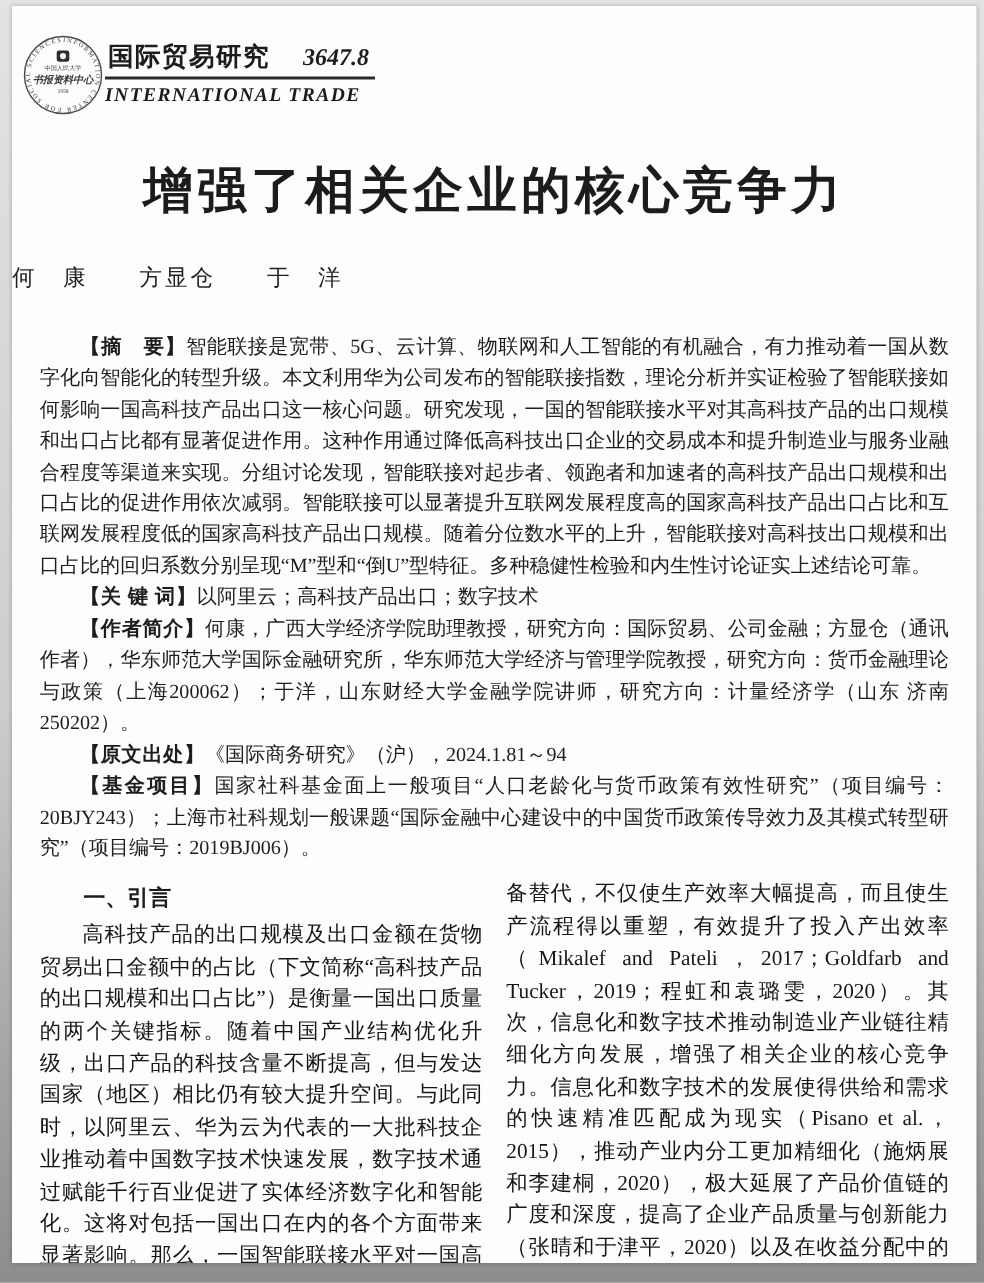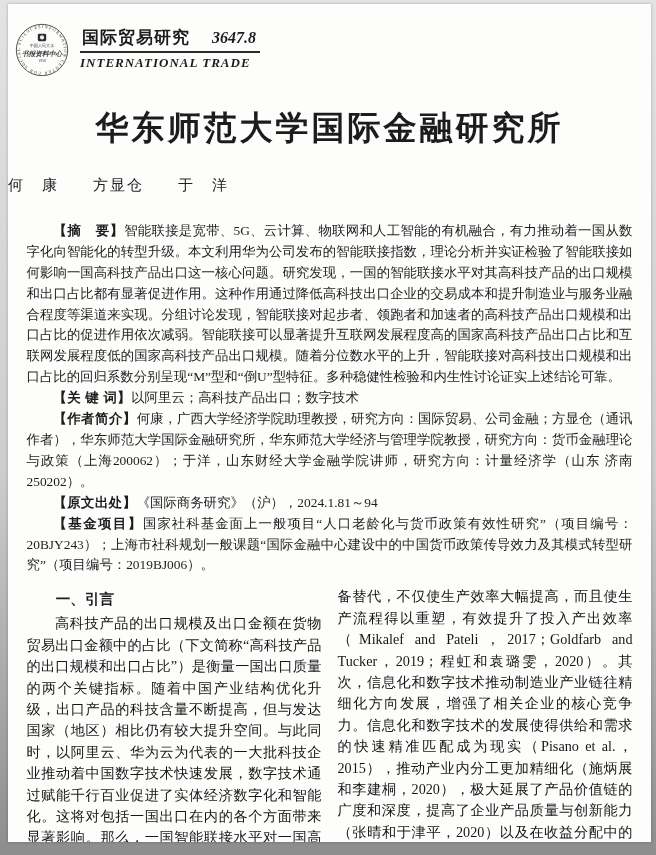--- a/index.html
+++ b/index.html
@@ -14,21 +14,21 @@
   }
   .page{
     position:absolute;top:4px;left:8px;right:5px;bottom:13px;
     background:#fdfdfc;overflow:hidden;
     box-shadow:0 0 3px rgba(0,0,0,.25);
     color:#1c1c1c;
   }
   
   .masthead{display:flex;align-items:flex-start;margin:16px 0 0 6px;}
   .seal{width:56px;height:56px;flex:0 0 56px;margin-top:2px;}
-  .mast-text{margin-left:10px;padding-top:6px;}
+  .mast-text{padding-top:6px;}
   .mast-top{
     display:flex;align-items:baseline;gap:22px;
     border-bottom:2px solid #2a2a2a;padding:0 4px 2px 2px;min-width:168px;
   }
   .jname{
     font-family:"Liberation Sans","DejaVu Sans",sans-serif;
     font-weight:bold;font-size:17px;letter-spacing:1px;
   }
   .issue{
     font-family:"Liberation Serif","DejaVu Serif",serif;
@@ -96,21 +96,21 @@
       </div>
       <div class="mast-text">
         <div class="mast-top">
           <span class="jname">国际贸易研究</span>
           <span class="issue">3647.8</span>
         </div>
         <div class="jname-en">INTERNATIONAL  TRADE</div>
       </div>
     </header>
 
-    <h1 class="title">华东师范大学国际金融研究所</h1>
+    <h1 class="title">增强了相关企业的核心竞争力</h1>
 
     <div class="authors">何　康　　方显仓　　于　洋</div>
 
     <section class="front">
       <p class="fm"><span class="lab">【摘　要】</span><span>智能联接是宽带、5G、云计算、物联网和人工智能的有机融合，有力推动着一国从数字化向智能化的转型升级。本文利用华为公司发布的智能联接指数，理论分析并实证检验了智能联接如何影响一国高科技产品出口这一核心问题。研究发现，一国的智能联接水平对其高科技产品的出口规模和出口占比都有显著促进作用。这种作用通过降低高科技出口企业的交易成本和提升制造业与服务业融合程度等渠道来实现。分组讨论发现，智能联接对起步者、领跑者和加速者的高科技产品出口规模和出口占比的促进作用依次减弱。智能联接可以显著提升互联网发展程度高的国家高科技产品出口占比和互联网发展程度低的国家高科技产品出口规模。随着分位数水平的上升，智能联接对高科技出口规模和出口占比的回归系数分别呈现“M”型和“倒U”型特征。多种稳健性检验和内生性讨论证实上述结论可靠。</span></p>
       <p class="fm"><span class="lab">【关 键 词】</span><span>以阿里云；高科技产品出口；数字技术</span></p>
       <p class="fm"><span class="lab">【作者简介】</span><span>何康，广西大学经济学院助理教授，研究方向：国际贸易、公司金融；方显仓（通讯作者），华东师范大学国际金融研究所，华东师范大学经济与管理学院教授，研究方向：货币金融理论与政策（上海200062）；于洋，山东财经大学金融学院讲师，研究方向：计量经济学（山东 济南 250202）。</span></p>
       <p class="fm"><span class="lab">【原文出处】</span><span>《国际商务研究》（沪），2024.1.81～94</span></p>
       <p class="fm"><span class="lab">【基金项目】</span><span>国家社科基金面上一般项目“人口老龄化与货币政策有效性研究”（项目编号：20BJY243）；上海市社科规划一般课题“国际金融中心建设中的中国货币政策传导效力及其模式转型研究”（项目编号：2019BJ006）。</span></p>
     </section>

